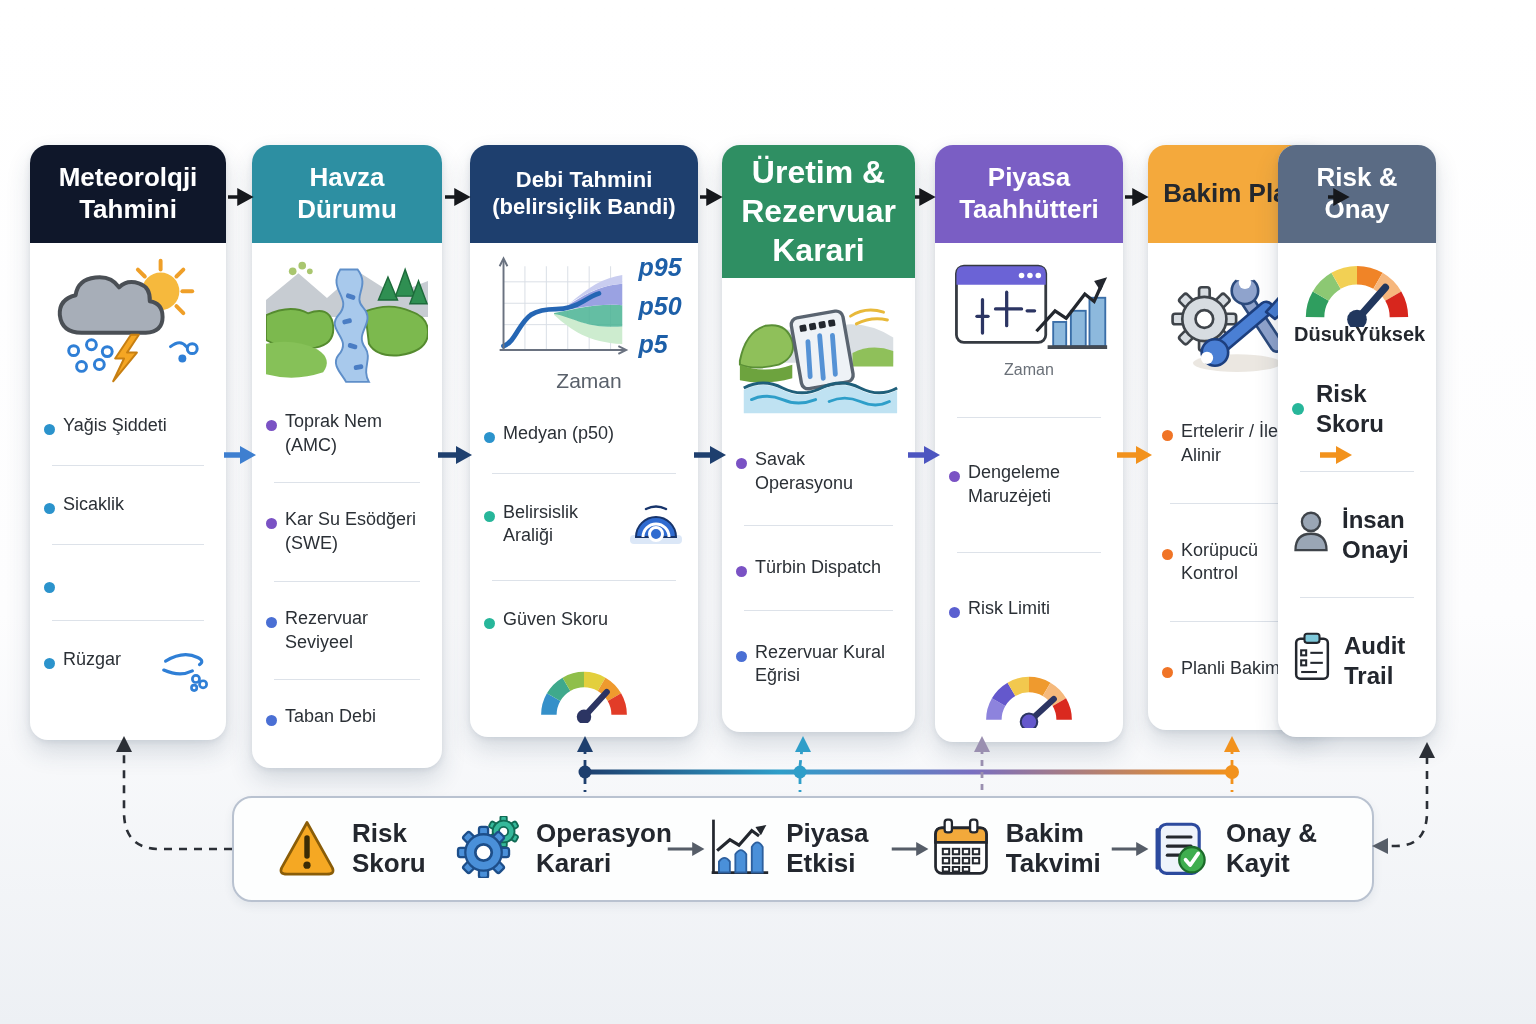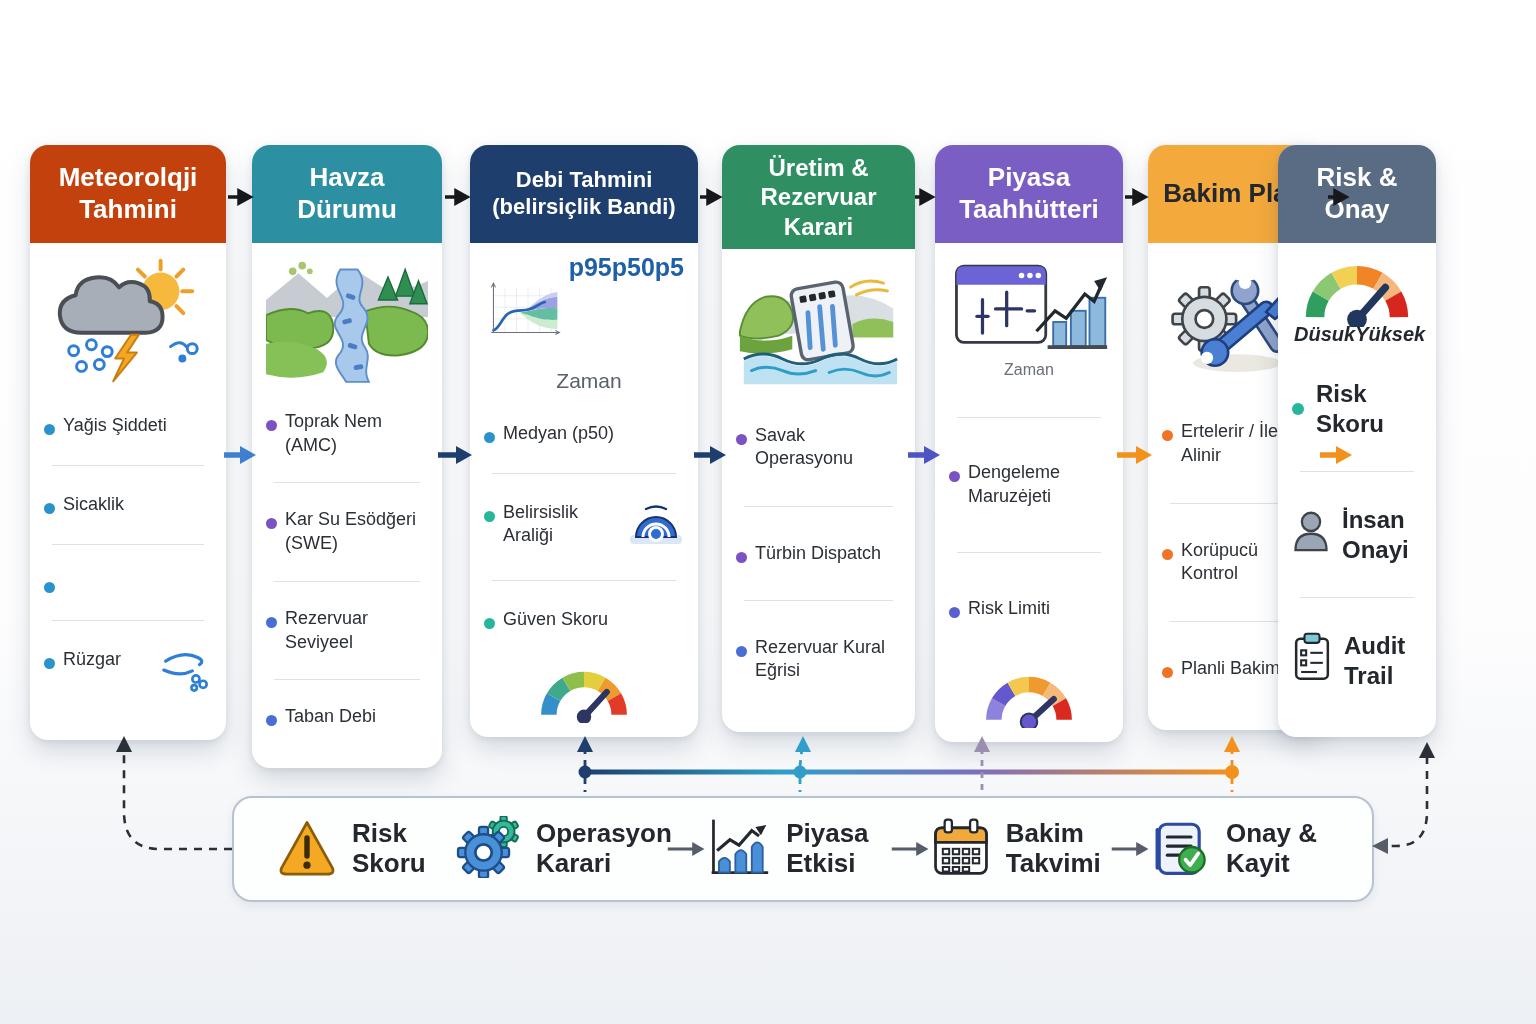--- a/index.html
+++ b/index.html
@@ -16,45 +16,45 @@
   .illus{display:flex;justify-content:center;align-items:center;padding:4px 0 2px;}
   .bullets{display:flex;flex-direction:column;flex:1;justify-content:space-evenly;}
   .bullet{display:flex;gap:8px;padding:6px 0;font-size:18px;font-weight:500;line-height:1.32;}
   .bullet .dot{width:11px;height:11px;border-radius:50%;margin-top:10px;flex:none;}
   .bullet .btxt{flex:1;}
   .bullet .side-icon{flex:none;align-self:center;}
   .divider{height:1px;background:#dde2e9;margin:0 8px;}
   .dot-teal{background:#2b93cc}.dot-purple{background:#7a52c4}.dot-blue{background:#4a6fd4}
   .dot-orange{background:#f07426}.dot-tealgreen{background:#27b69a}.dot-indigo{background:#5a5fd0}
   .chart-illus{display:flex;gap:6px;align-items:stretch;justify-content:center;}
-  .band-labels{display:flex;justify-content:space-between;
-    padding:2px 0 14px;color:#1d5fa8;font-size:25px;font-weight:600;}
+  .band-labels{display:flex;flex-direction:column;justify-content:space-between;
+    padding:2px 0 14px;color:#1d5fa8;font-size:25px;font-weight:600;font-style:italic;}
   .chart-xlabel{text-align:center;color:#5a616b;font-size:21px;margin:-4px 0 2px 10px;}
   .mini-caption{text-align:center;color:#6a7078;font-size:16px;margin-top:-2px;}
   .gauge-wrap{display:flex;justify-content:center;padding:2px 0 0;}
   .gauge-labels{display:flex;justify-content:space-between;font-size:20px;font-weight:600;
-    color:#23272e;padding:0 2px;margin-top:-4px;font-style:italic;}
+    color:#23272e;padding:0 2px;margin-top:-4px;}
   .mini-row{display:flex;align-items:center;gap:12px;font-size:24px;font-weight:600;color:#23272e;
     padding:8px 0;line-height:1.25;}
   .mini-row .dot{width:12px;height:12px;border-radius:50%;flex:none;}
   .bottom-bar{position:absolute;left:232px;top:796px;width:1142px;height:106px;background:#fdfefe;
     border:2px solid #b9c2d0;border-radius:20px;display:flex;align-items:center;
     justify-content:space-between;padding:0 42px;box-sizing:border-box;
     box-shadow:0 4px 10px rgba(40,60,90,.08);}
   .bar-item{display:flex;align-items:center;gap:14px;}
   .bar-label{font-size:26px;font-weight:700;color:#23272e;line-height:1.15;max-width:130px;}
   .overlay{position:absolute;left:0;top:0;z-index:6;pointer-events:none;}
 </style>
 </head>
 <body>
 
 <div class="canvas">
 
   <section class="card" style="left:30px;width:196px;height:595px">
-    <header class="card-header" style="background:#c2410c">
+    <header class="card-header" style="background:#0f172a">
       <span>Meteorolqji Tahmini</span>
     </header>
     <div class="card-body">
       <div class="illus">
         <svg width="168" height="130" viewBox="0 0 170 130">
           <g stroke="#ef9f28" stroke-width="4" stroke-linecap="round">
             <line x1="140" y1="36" x2="150" y2="36"></line>
               <line x1="118" y1="14" x2="118" y2="5"></line>
             <line x1="134" y1="21" x2="141" y2="14"></line>
               <line x1="102" y1="21" x2="95" y2="14"></line>
@@ -235,21 +235,21 @@
             <path d="M79.4 35 A34 34 0 0 1 84 52" stroke="#e23c28"></path>
           </g>
           <line x1="50" y1="54" x2="72" y2="30" stroke="#2c3563" stroke-width="6" stroke-linecap="round"></line>
           <circle cx="50" cy="54" r="7" fill="#2c3563"></circle>
         </svg>
       </div>
     </div>
   </section>
 
   <section class="card" style="left:722px;width:193px;height:587px">
-    <header class="card-header" style="background:#2f8f63;font-size:24px">
+    <header class="card-header" style="background:#2f8f63;font-size:32px">
       <span>Üretim &amp; Rezervuar Karari</span>
     </header>
     <div class="card-body">
       <div class="illus">
         <svg width="168" height="126" viewBox="0 0 170 124">
           <path d="M8 52 Q40 28 78 44 Q120 20 162 46 V72 H8 Z" fill="#d3d9de" opacity=".85"></path>
           <path d="M4 70 Q10 40 30 34 Q52 30 58 50 Q62 66 44 74 Q20 80 4 74 Z" fill="#8fc05a" stroke="#5a8f36" stroke-width="2"></path>
           <path d="M4 74 Q30 84 58 74 L58 88 Q28 96 4 90 Z" fill="#6da33e"></path>
           <path d="M120 62 Q140 52 162 60 V76 H120 Z" fill="#8fc05a"></path>
           <path d="M118 24 Q134 14 152 20 M124 32 Q140 24 156 28" fill="none" stroke="#e8b93a" stroke-width="3" stroke-linecap="round"></path>

